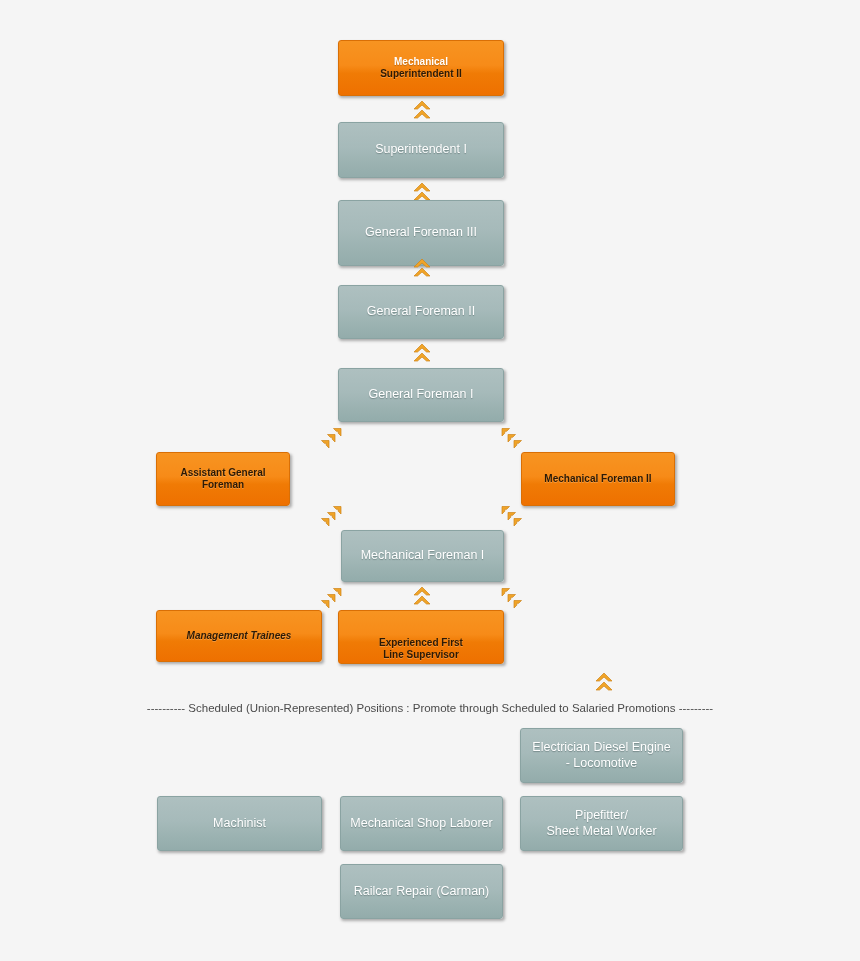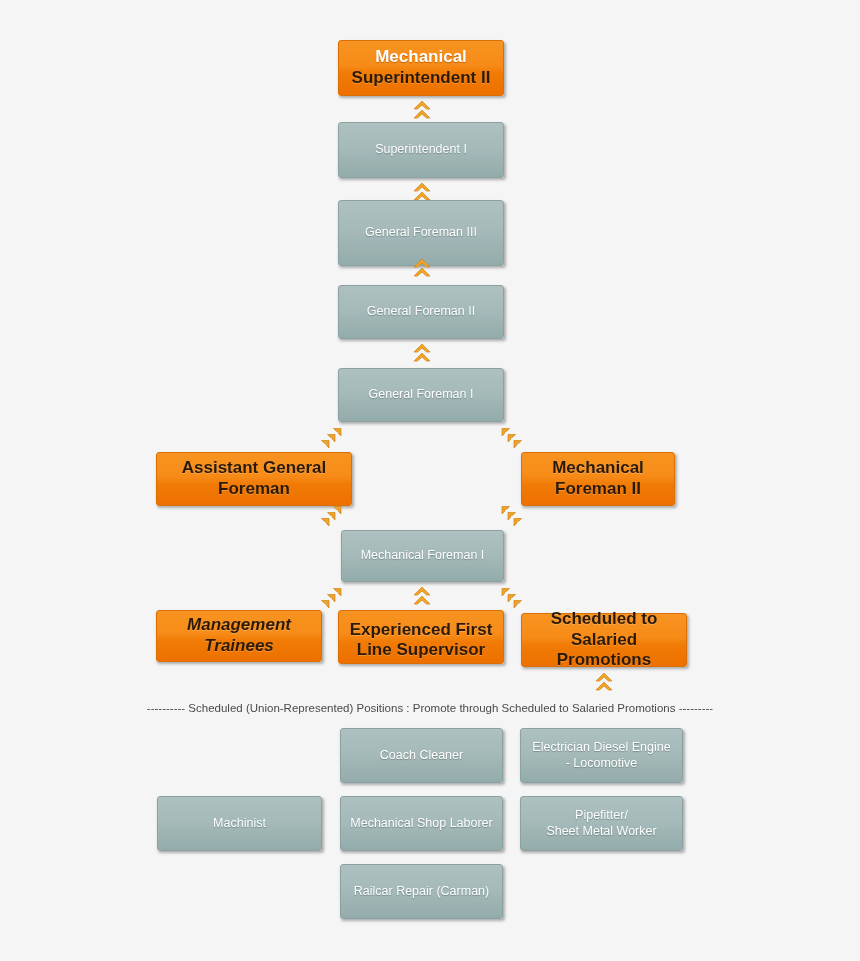--- a/index.html
+++ b/index.html
@@ -41,21 +41,21 @@
     display: block;
     width: 100%;
     white-space: pre-line;
   }
 
   
   .node.orange {
     background: linear-gradient(to bottom, #f79421 0%, #f78b18 45%, #f07b05 60%, #ee7000 100%);
     border: 1px solid #d96f05;
     color: #2c1a06;
-    font-size: 17px;
+    font-size: 10px;
     font-weight: 600;
     text-shadow: 0 1px 0 rgba(255,255,255,0.22);
   }
   
   .node.orange .label .white-line {
     color: #ffffff;
     text-shadow: 0 1px 1px rgba(120,60,0,0.45);
   }
 
   
@@ -161,21 +161,21 @@
   <div class="arrow" style="left:497px; top:427px;">
     <svg width="28" height="26" viewBox="0 0 28 26">
       <g fill="#f0a428" stroke="#cf8418" stroke-width="0.7" stroke-linejoin="round" transform="translate(28,0) scale(-1,1)">
         <path d="M15.5 1.5 L23 1.5 L23 9 L20.2 6.2 L20.2 4.3 L18.3 4.3 Z"></path>
         <path d="M9.5 7.5 L17 7.5 L17 15 L14.2 12.2 L14.2 10.3 L12.3 10.3 Z"></path>
         <path d="M3.5 13.5 L11 13.5 L11 21 L8.2 18.2 L8.2 16.3 L6.3 16.3 Z"></path>
       </g>
     </svg>
   </div>
 
-  <div class="node orange" style="left:156px; top:452px; width:196px; height:54px;">
+  <div class="node orange" style="left:156px; top:452px; width:134px; height:54px;">
     <span class="label">Assistant General
 Foreman</span>
   </div>
 
   <div class="node orange" style="left:521px; top:452px; width:154px; height:54px;">
     <span class="label">Mechanical Foreman II</span>
   </div>
 
   <div class="arrow" style="left:318px; top:505px;">
     <svg width="28" height="26" viewBox="0 0 28 26">
@@ -232,40 +232,33 @@
 
   <div class="node orange" style="left:156px; top:610px; width:166px; height:52px;font-style:italic;">
     <span class="label">Management Trainees</span>
   </div>
 
   <div class="node orange" style="left:338px; top:610px; width:166px; height:54px;align-items:flex-end;">
     <span class="label">Experienced First
 Line Supervisor</span>
   </div>
 
-  <div class="node orange" style="left:521px; top:613px; width:166px; height:54px;">
-    <span class="label">Scheduled to Salaried
-Promotions</span>
-  </div>
 
   <div class="arrow" style="left:594px; top:672px;">
     <svg width="20" height="22" viewBox="0 0 20 22">
       <g fill="#f0a428" stroke="#cf8418" stroke-width="0.7" stroke-linejoin="round">
         <path d="M10 1 L18 9 L14.5 9 L10 5 L5.5 9 L2 9 Z"></path>
         <path d="M10 10 L18 18 L14.5 18 L10 14 L5.5 18 L2 18 Z"></path>
       </g>
     </svg>
   </div>
 
   <div class="divider-note" style="top:702px;">---------- Scheduled (Union-Represented) Positions : Promote through Scheduled to Salaried Promotions ---------</div>
 
 
-  <div class="node teal" style="left:340px; top:728px; width:163px; height:55px;">
-    <span class="label">Coach Cleaner</span>
-  </div>
 
   <div class="node teal" style="left:520px; top:728px; width:163px; height:55px;">
     <span class="label">Electrician Diesel Engine
 - Locomotive</span>
   </div>
 
   <div class="node teal" style="left:157px; top:796px; width:165px; height:55px;">
     <span class="label">Machinist</span>
   </div>
 

